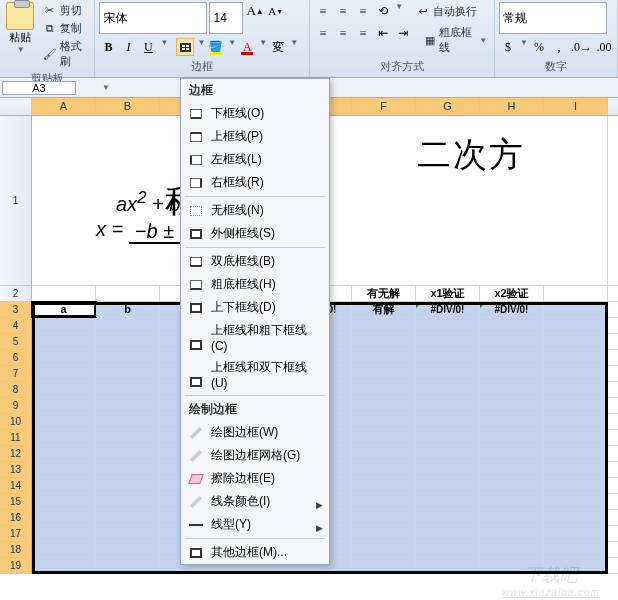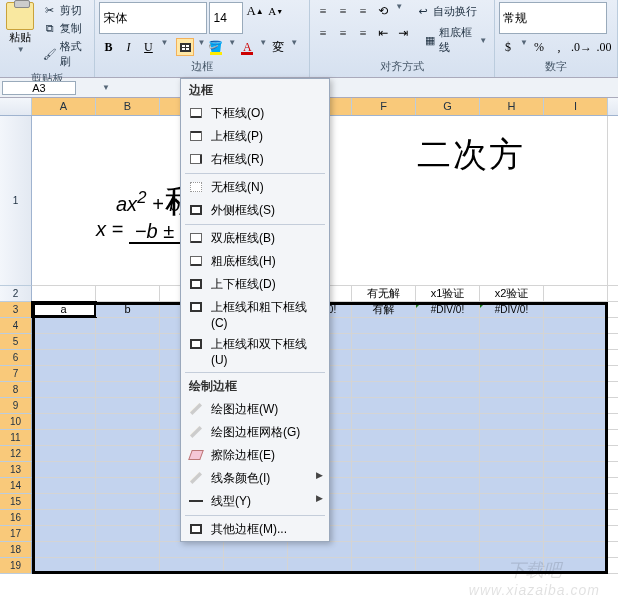--- a/index.html
+++ b/index.html
@@ -30,32 +30,32 @@
 .rowhdr-col { width: 32px; }
 .cw { width: 64px; }
 
 .sheet { display: flex; }
 .rowhdrs { width: 32px; }
 .rh { height: 16px; border-bottom: 1px solid #bcd; border-right: 1px solid #9fb3cf; background: linear-gradient(90deg,#f3f6fb,#e3e9f2); text-align: center; font-size: 10px; line-height: 15px; color: #234; }
 .rh.tall { height: 170px; line-height: 170px; }
 .rh.sel { background: #f9c97a; }
 
 .cells { position: relative; flex: 1; }
-.rowc { display: flex; height: 16px; border-bottom: 1px solid #d4d4d4; }
+.rowc { display: flex; height: 16px; border-bottom: 1px solid #d4d4d4; font-weight: bold; }
 .rowc.tall { height: 170px; }
 .cell { width: 64px; border-right: 1px solid #d4d4d4; font-size: 11px; text-align: center; line-height: 15px; overflow: visible; white-space: nowrap; position: relative; }
 .cell.sel { background: #c3d3ee; }
 .cell.selcur { background: #fff; outline: 3px solid #000; outline-offset: -2px; }
 .sel-area { position: absolute; border: 3px solid #000; pointer-events: none; }
 .err { color: #000; font-size: 10px; }
 .errtick { position: absolute; left: 0; top: 0; width: 0; height: 0; border-top: 6px solid #1a7a1a; border-right: 6px solid transparent; }
 
 .menu { position: absolute; background: #f3f5f8; border: 1px solid #9aa8bc; box-shadow: 2px 2px 6px rgba(0,0,0,0.25); width: 150px; font-size: 12px; }
 .menu .mtitle { font-weight: bold; padding: 3px 8px; color: #333; }
-.menu .mitem { display: flex; align-items: flex-start; padding: 3px 6px; cursor: pointer; }
+.menu .mitem { display: flex; align-items: flex-end; padding: 3px 6px; cursor: pointer; }
 .menu .mitem.hl { background: linear-gradient(#ffe9a6, #ffd37a); border: 1px solid #e3a839; padding: 2px 5px; }
 .menu .mic { width: 18px; height: 16px; margin-right: 6px; display: inline-flex; align-items: center; justify-content: center; }
 .menu .msep { height: 1px; background: #c4cdda; margin: 2px 4px; }
 .menu .arrow { margin-left: auto; font-size: 9px; color: #444; }
 .bico { border: 1px solid #666; width: 12px; height: 10px; position: relative; background: #fff; }
 .b-bottom::after { content:""; position:absolute; left:0; right:0; bottom:-1px; height:2px; background:#333; }
 .b-top::after { content:""; position:absolute; left:0; right:0; top:-1px; height:2px; background:#333; }
 .b-left::after { content:""; position:absolute; top:0; bottom:0; left:-1px; width:2px; background:#333; }
 .b-right::after { content:""; position:absolute; top:0; bottom:0; right:-1px; width:2px; background:#333; }
 .b-all { border:2px solid #333; width:11px; height:9px; background:linear-gradient(#333,#333) center/1px 100% no-repeat, linear-gradient(#333,#333) center/100% 1px no-repeat, #fff; }
@@ -66,21 +66,21 @@
 .eraser { width:12px; height:10px; background:#f5c6d6; border:1px solid #b77; transform:skewX(-20deg); }
 
 .formula-img { position: absolute; left: 40px; top: 120px; width: 520px; height: 180px; pointer-events: none; font-family: "KaiTi","STKaiti",serif; }
 .formula-img .title { font-size: 34px; position: absolute; top: 12px; left: 125px; letter-spacing: 2px; }
 .formula-img .eq1 { position: absolute; top: 68px; left: 76px; font-size: 20px; font-family: "Times New Roman", serif; font-style: italic; }
 .formula-img .eq2 { position: absolute; top: 98px; left: 56px; font-size: 20px; font-family: "Times New Roman", serif; font-style: italic; }
 .formula-img .frac { display:inline-block; text-align:center; vertical-align:middle; }
 .formula-img .num { border-bottom: 2px solid #000; padding: 0 6px; }
 
 .watermark { position: absolute; right: 18px; bottom: 2px; font-size: 18px; color: rgba(0,0,0,0.12); font-style: italic; font-family: "KaiTi", serif; pointer-events: none; text-align: center; }
-.watermark small { font-size: 14px; display: block; letter-spacing: 1px; }
+.watermark small { font-size: 10px; display: block; letter-spacing: 1px; text-decoration: underline; }
 </style>
 </head>
 <body>
 
 <div class="ribbon">
   <div class="rgroup" style="width:96px">
     <div class="rows" style="flex-direction:row">
       <div class="paste-big">
         <div class="paste-ic"></div>
         <span>粘贴</span>
@@ -453,20 +453,26 @@
         <span>下框线(O)</span>
       </div>
       <div class="mitem">
         <span class="mic">
           <span class="bico b-top"></span>
         </span>
         <span>上框线(P)</span>
       </div>
       <div class="mitem">
         <span class="mic">
+          <span class="bico b-left"></span>
+        </span>
+        <span>左框线(L)</span>
+      </div>
+      <div class="mitem">
+        <span class="mic">
           <span class="bico b-right"></span>
         </span>
         <span>右框线(R)</span>
       </div>
       <div class="msep"></div>
       <div class="mitem">
         <span class="mic">
           <span class="bico b-none"></span>
         </span>
         <span>无框线(N)</span>

